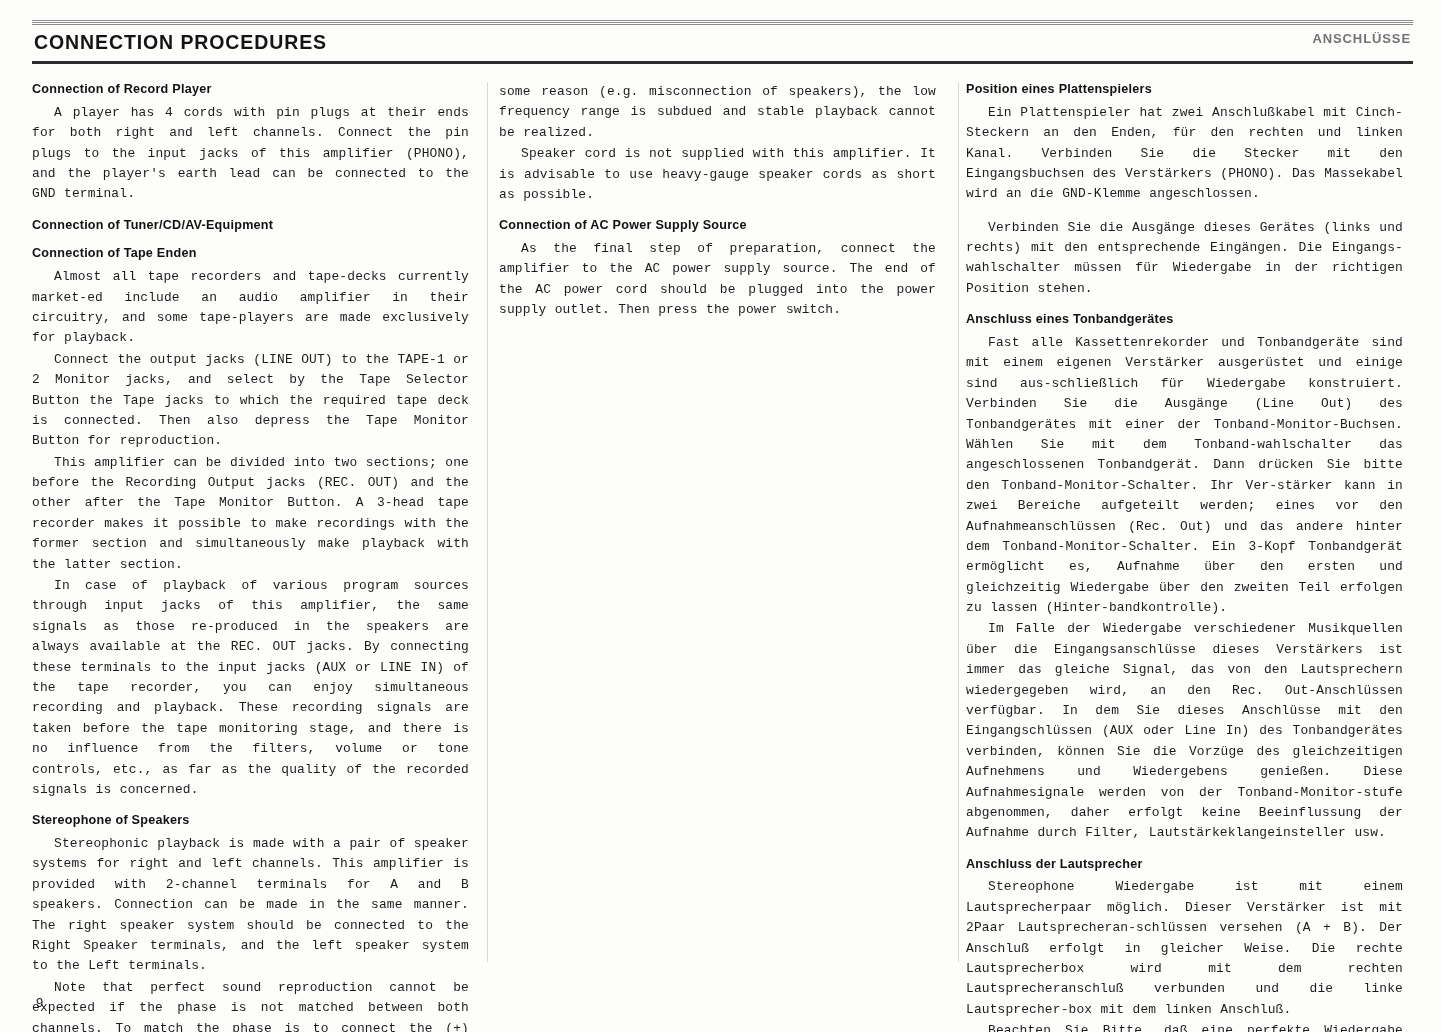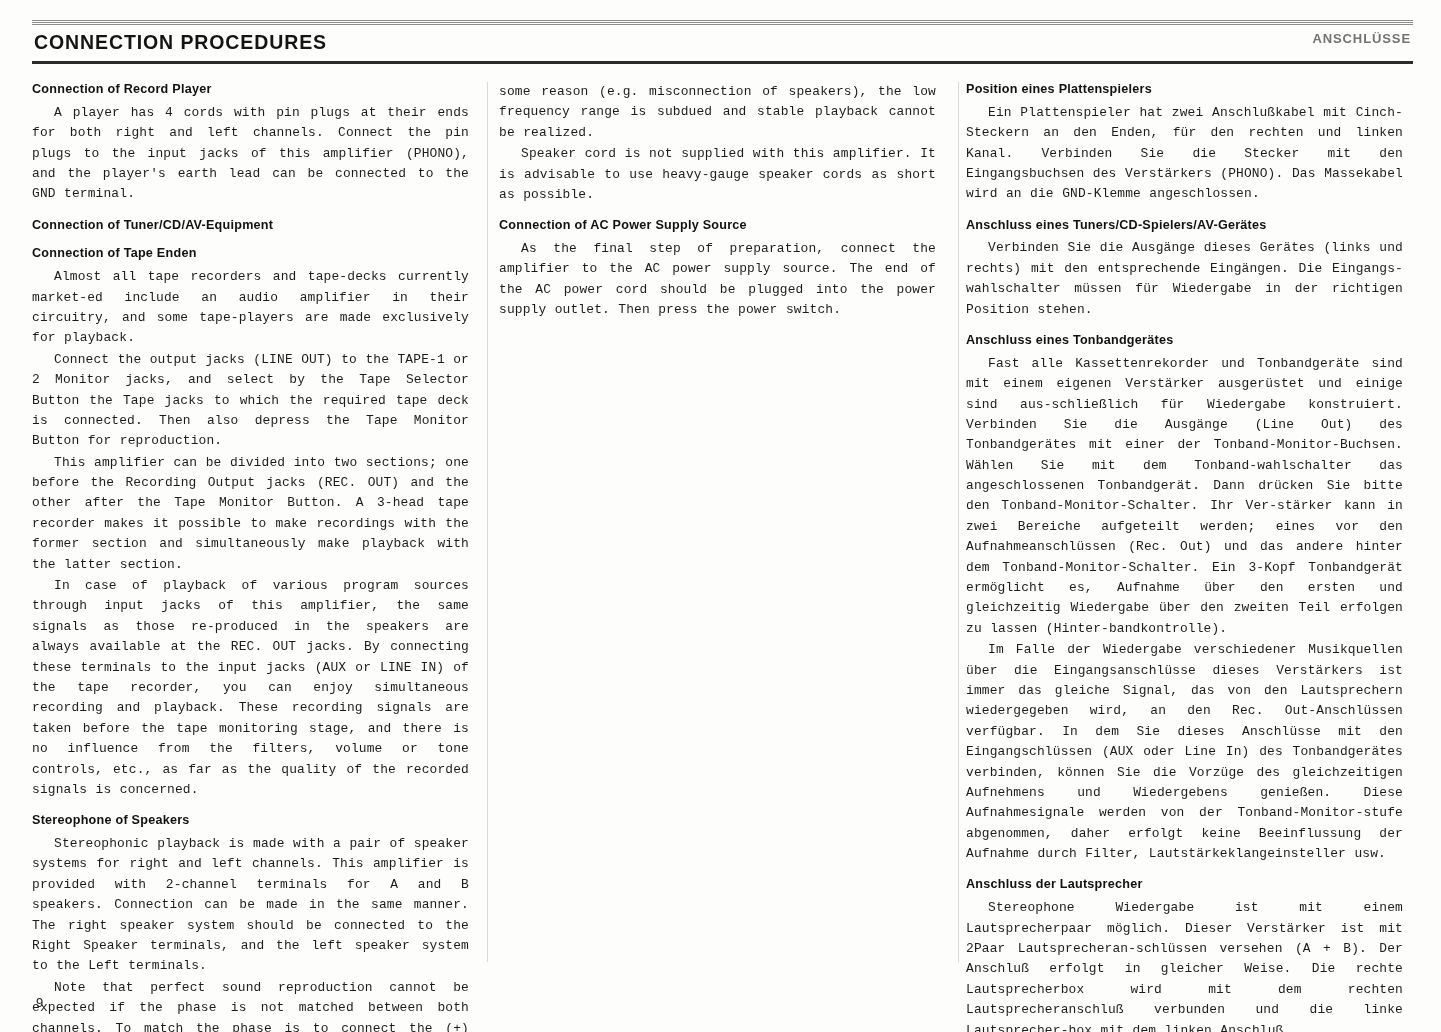--- a/index.html
+++ b/index.html
@@ -186,21 +186,20 @@
       </div>
     </div>
 
     <div class="col col-3">
       <div class="block">
         <div class="sec-head">Position eines Plattenspielers</div>
         <p class="para">Ein Plattenspieler hat zwei Anschlußkabel mit Cinch-Steckern an den Enden, für den rechten und linken Kanal. Verbinden Sie die Stecker mit den Eingangsbuchsen des Verstärkers (PHONO). Das Massekabel wird an die GND-Klemme angeschlossen.</p>
       </div>
 
       <div class="block">
-        <div class="sec-head">Anschluss eines Tuners/CD-Spielers/AV-Gerätes</div>
         <p class="para">Verbinden Sie die Ausgänge dieses Gerätes (links und rechts) mit den entsprechende Eingängen. Die Eingangs-wahlschalter müssen für Wiedergabe in der richtigen Position stehen.</p>
       </div>
 
       <div class="block">
         <div class="sec-head">Anschluss eines Tonbandgerätes</div>
         <p class="para">Fast alle Kassettenrekorder und Tonbandgeräte sind mit einem eigenen Verstärker ausgerüstet und einige sind aus-schließlich für Wiedergabe konstruiert. Verbinden Sie die Ausgänge (Line Out) des Tonbandgerätes mit einer der Tonband-Monitor-Buchsen. Wählen Sie mit dem Tonband-wahlschalter das angeschlossenen Tonbandgerät. Dann drücken Sie bitte den Tonband-Monitor-Schalter. Ihr Ver-stärker kann in zwei Bereiche aufgeteilt werden; eines vor den Aufnahmeanschlüssen (Rec. Out) und das andere hinter dem Tonband-Monitor-Schalter. Ein 3-Kopf Tonbandgerät ermöglicht es, Aufnahme über den ersten und gleichzeitig Wiedergabe über den zweiten Teil erfolgen zu lassen (Hinter-bandkontrolle).</p>
         <p class="para">Im Falle der Wiedergabe verschiedener Musikquellen über die Eingangsanschlüsse dieses Verstärkers ist immer das gleiche Signal, das von den Lautsprechern wiedergegeben wird, an den Rec. Out-Anschlüssen verfügbar. In dem Sie dieses Anschlüsse mit den Eingangschlüssen (AUX oder Line In) des Tonbandgerätes verbinden, können Sie die Vorzüge des gleichzeitigen Aufnehmens und Wiedergebens genießen. Diese Aufnahmesignale werden von der Tonband-Monitor-stufe abgenommen, daher erfolgt keine Beeinflussung der Aufnahme durch Filter, Lautstärkeklangeinsteller usw.</p>
       </div>
 
       <div class="block">

